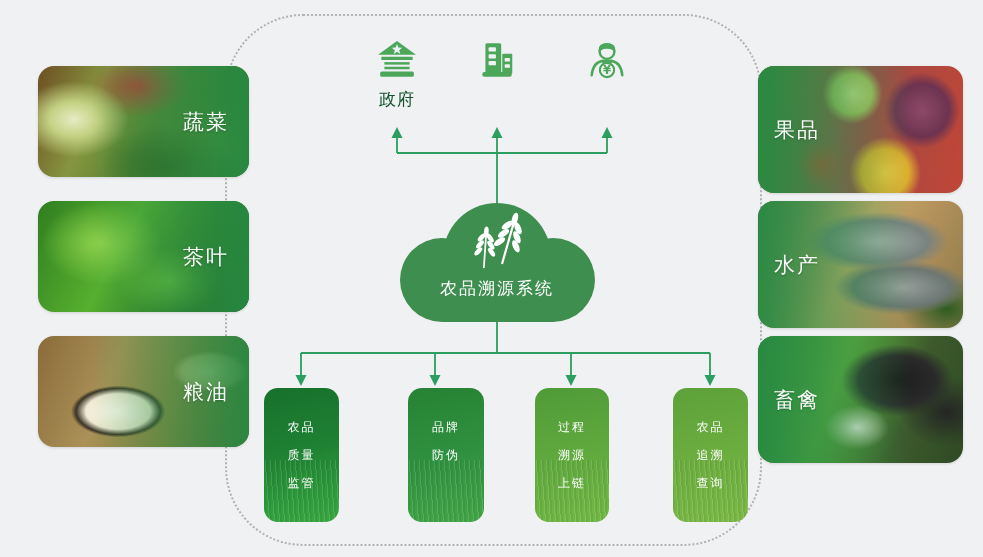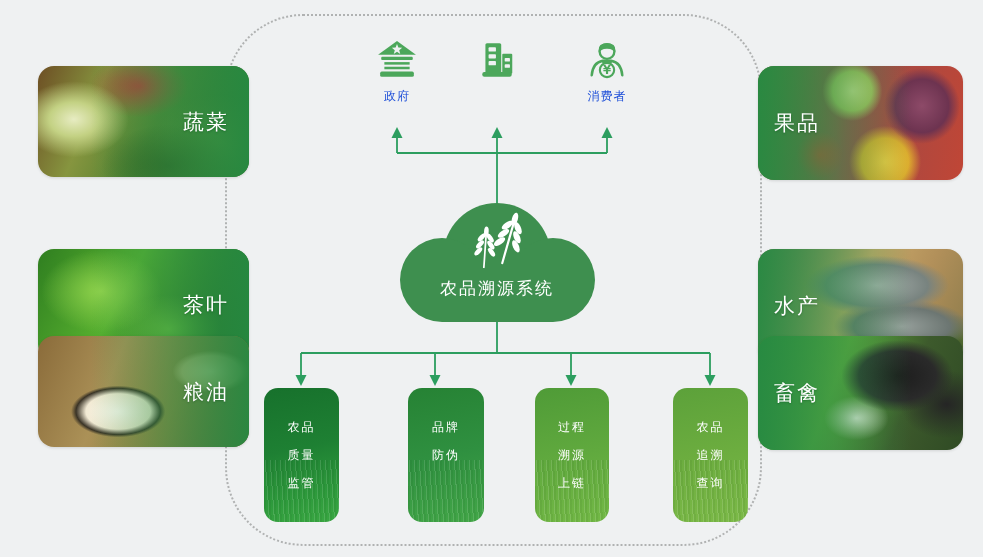--- a/index.html
+++ b/index.html
@@ -17,27 +17,27 @@
     border:2px dotted #b0b2b2; border-radius:78px; z-index:0;
   }
 
   .overlay { position:absolute; left:0; top:0; z-index:1; }
 
   .cloud-title { font-size:17px; fill:#ffffff; letter-spacing:2px; font-family:"DejaVu Sans","Liberation Sans",sans-serif; }
 
   
   .stakeholder { position:absolute; top:40px; width:100px; text-align:center; z-index:2; }
   .sk-icon { width:40px; height:40px; display:block; margin:0 auto; }
-  .sk-label { margin-top:8px; font-size:12px; color:#1d4ed8; letter-spacing:1px; }
+  .sk-label { margin-top:8px; font-size:17px; color:#14532d; letter-spacing:1px; }
 
   
   .photo-card { position:absolute; border-radius:16px; z-index:2; overflow:hidden; box-shadow:0 1px 3px rgba(0,0,0,.12); }
   .photo-card.left  { left:38px;  width:211px; height:111px; }
-  .photo-card.right { left:758px; width:205px; height:114px; }
-  .pos-a { top:66px; } .pos-b { top:201px;margin-top:48px; } .pos-c { top:336px;padding-left:48px; }
+  .photo-card.right { left:758px; width:205px; height:127px; }
+  .pos-a { top:66px; } .pos-b { top:201px; } .pos-c { top:336px;padding-left:48px; }
 
   .photo-card::after { content:""; position:absolute; inset:0; z-index:1; }
   .photo-card.left::after  { background:linear-gradient(to right, rgba(45,148,73,0) 25%, rgba(45,148,73,.50) 62%, rgba(38,138,66,.93) 100%); }
   .photo-card.right::after { background:linear-gradient(to left,  rgba(45,148,73,0) 25%, rgba(45,148,73,.50) 62%, rgba(38,138,66,.93) 100%); }
 
   .card-label { position:absolute; top:50%; transform:translateY(-50%); color:#ffffff; font-size:21px; letter-spacing:2px; z-index:2; text-shadow:0 1px 2px rgba(0,60,20,.35); }
   .photo-card.left  .card-label { right:20px; }
   .photo-card.right .card-label { left:16px; }
 
   
@@ -190,21 +190,20 @@
 
   <div class="stakeholder" style="left:557px">
     <svg class="sk-icon" viewBox="0 0 38 38">
       <path fill="#4ca75b" d="M11 10 Q10.5 3 19 3 Q27.5 3 27 10 Q27 11.5 26.3 12.6 Q25.6 8.2 19 8.2 Q12.4 8.2 11.7 12.6 Q11 11.5 11 10 Z"></path>
       <circle cx="19" cy="11" r="7" fill="none" stroke="#4ca75b" stroke-width="2.2"></circle>
       <path d="M4.5 33.5 Q5.5 21.5 15 19.8 L23 19.8 Q32.5 21.5 33.5 33.5" fill="none" stroke="#4ca75b" stroke-width="2.4" stroke-linecap="round"></path>
       <path d="M14.5 20 L19 25 L23.5 20" fill="none" stroke="#4ca75b" stroke-width="2"></path>
       <circle cx="19" cy="28.5" r="6.8" fill="#eff1f2" stroke="#4ca75b" stroke-width="2"></circle>
       <text x="19" y="32.6" text-anchor="middle" font-size="11" font-weight="bold" fill="#4ca75b">¥</text>
     </svg>
-    <div class="sk-label">消费者</div>
   </div>
 
   <div class="photo-card left pos-a bg-veg">
     <span class="card-label">蔬菜</span>
   </div>
   <div class="photo-card left pos-b bg-tea">
     <span class="card-label">茶叶</span>
   </div>
   <div class="photo-card left pos-c bg-grain">
     <span class="card-label">粮油</span>

